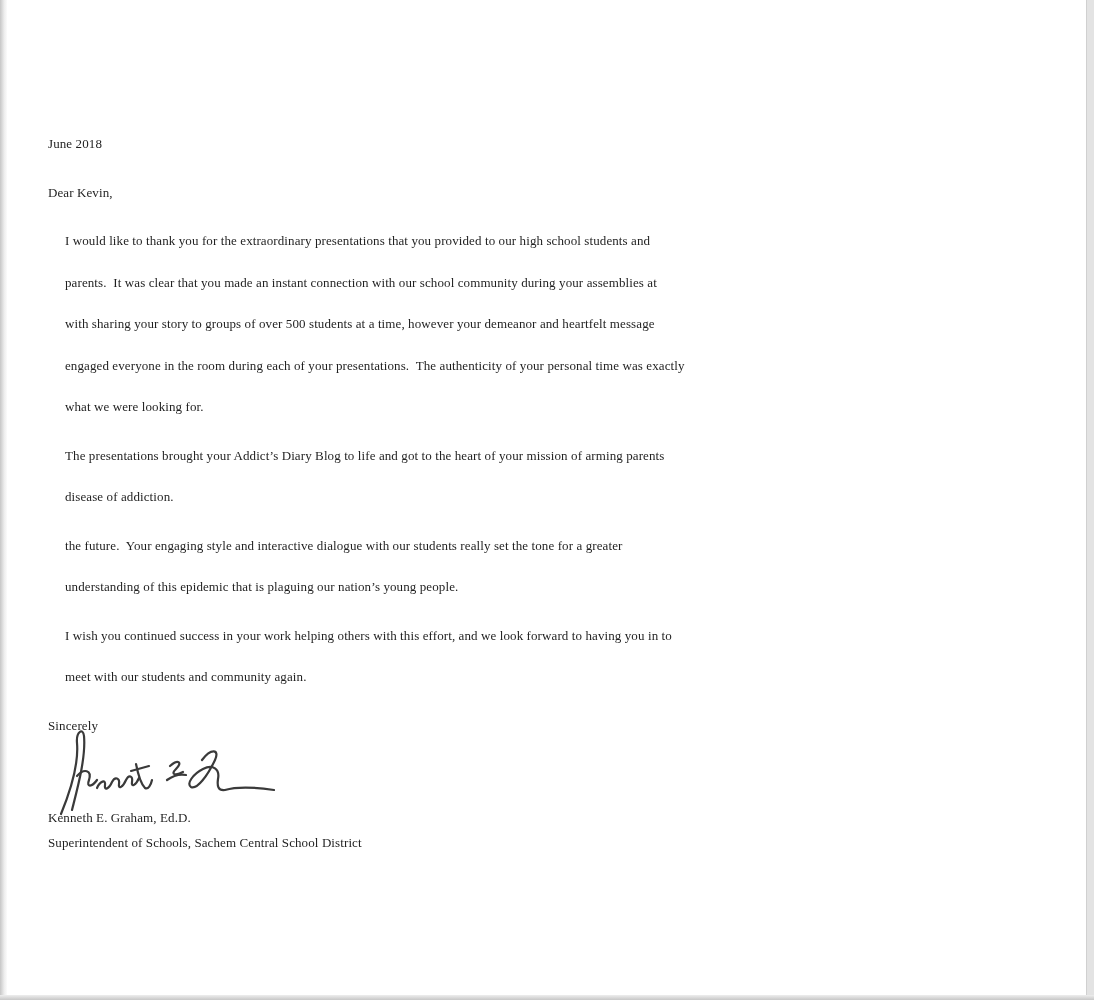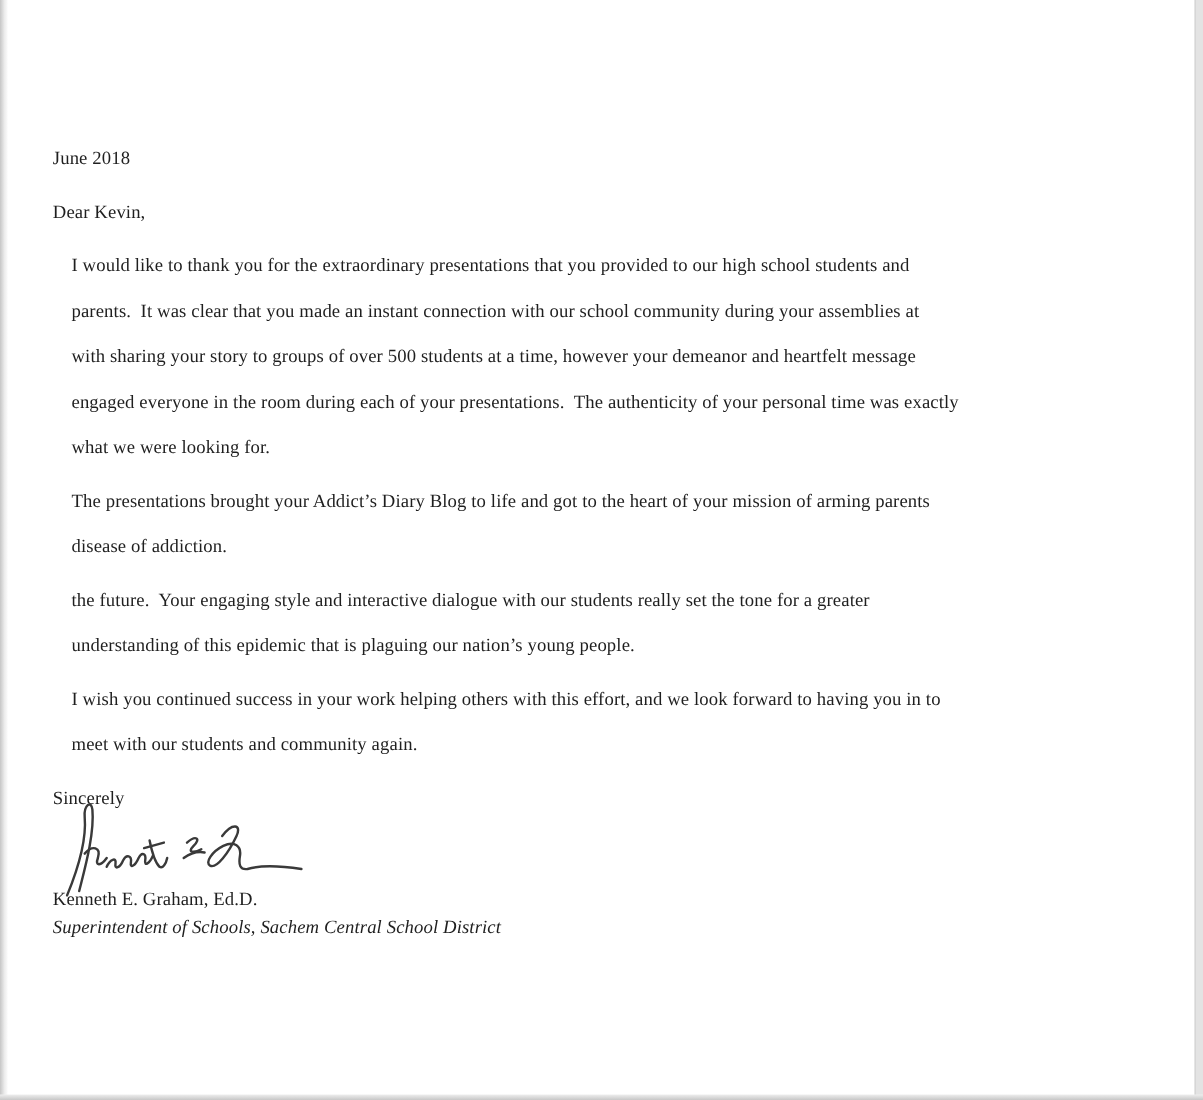--- a/index.html
+++ b/index.html
@@ -32,30 +32,30 @@
     background: linear-gradient(to top, #c7c7c7, #eeeeee);
     z-index: 3;
   }
   .content {
     position: absolute;
     left: 48px;
     top: 132px;
     right: 30px;
   }
   .line {
-    font-size: 17px;
+    font-size: 13px;
     line-height: 24.5px;
     white-space: pre;      
     letter-spacing: 0.1px;
   }
   .block {
     margin: 0 0 24px 0;
   }
   .para .line { margin: 17px; }
-  .italic { font-style: italic; }
+  .italic { }
   .signature-wrap {
     height: 72px;
     margin: -4px 0 0 0;
     position: relative;
   }
   .signature-wrap svg {
     position: absolute;
     left: -6px;
     top: -10px;
   }

